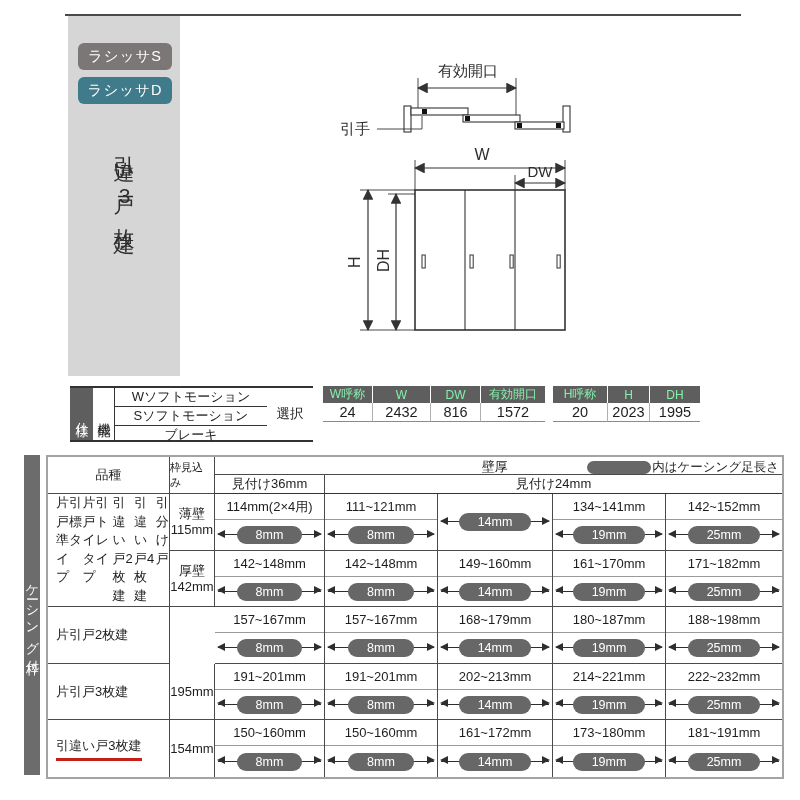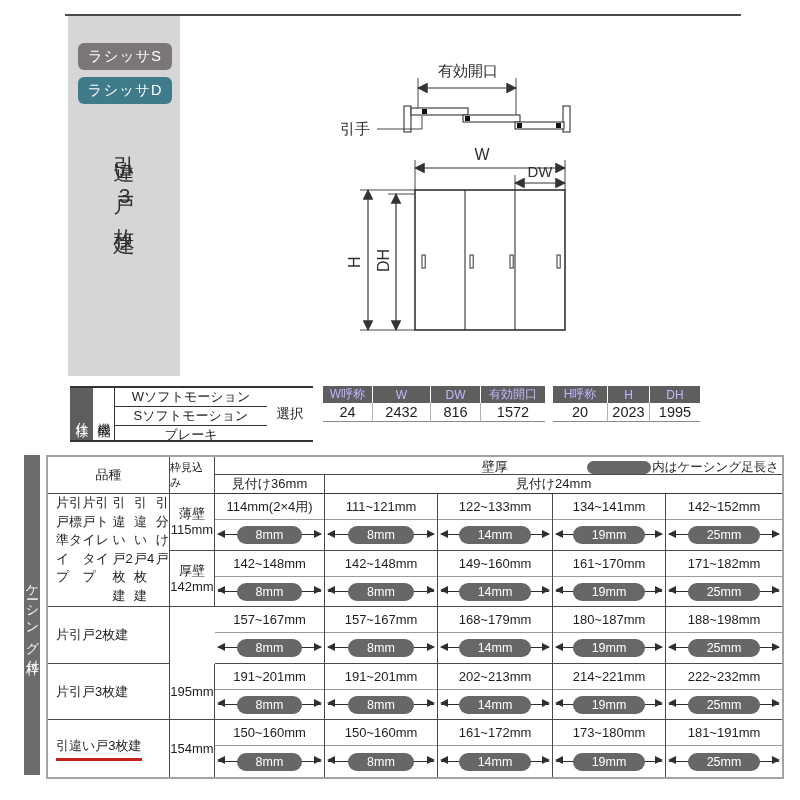--- a/index.html
+++ b/index.html
@@ -58,21 +58,21 @@
   .spec-select {
     width:46px; display:flex; align-items:center; justify-content:center; font-size:13.5px;
   }
 
   
   .dimtable { left:323px; top:386px; display:flex; }
   .dimgap { width:8px; }
   .dimgroup { display:flex; }
   .dimcol { display:flex; flex-direction:column; }
   .dimhead {
-    height:17px; background:#5e5e5e; color:#c4b5fd; font-size:12px;
+    height:17px; background:#5e5e5e; color:#86efac; font-size:12px;
     display:flex; align-items:center; justify-content:center;
     border-right:1px solid #fff; box-sizing:border-box;
   }
   .dimcol:last-child .dimhead { border-right:none; }
   .dimval {
     height:19px; font-size:14.5px;
     display:flex; align-items:center; justify-content:center;
     border-right:1px solid #b0b0b0; border-bottom:1.5px solid #8a8a8a; box-sizing:border-box;
   }
   .dimcol:last-child .dimval { border-right:none; }
@@ -287,21 +287,20 @@
       </div>
   </div>
   <div class="ct vcell" style="grid-area:3/4">
     <div class="range">111~121mm</div>
     <div class="legrow">
         <div class="dimline"></div>
         <span class="pill">8mm</span>
       </div>
   </div>
   <div class="ct vcell" style="grid-area:3/5">
-    <div class="range">122~133mm</div>
     <div class="legrow">
         <div class="dimline"></div>
         <span class="pill">14mm</span>
       </div>
   </div>
   <div class="ct vcell" style="grid-area:3/6">
     <div class="range">134~141mm</div>
     <div class="legrow">
         <div class="dimline"></div>
         <span class="pill">19mm</span>

